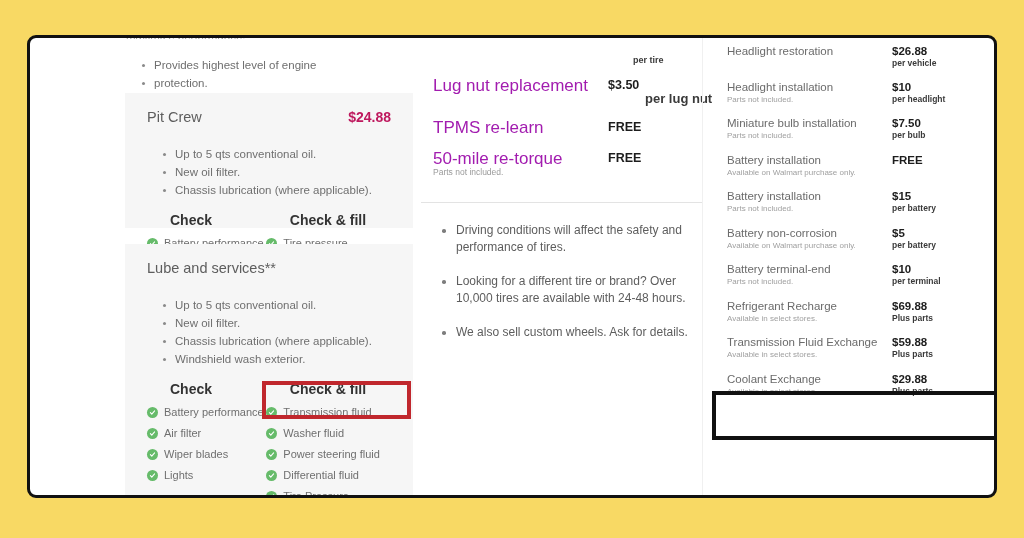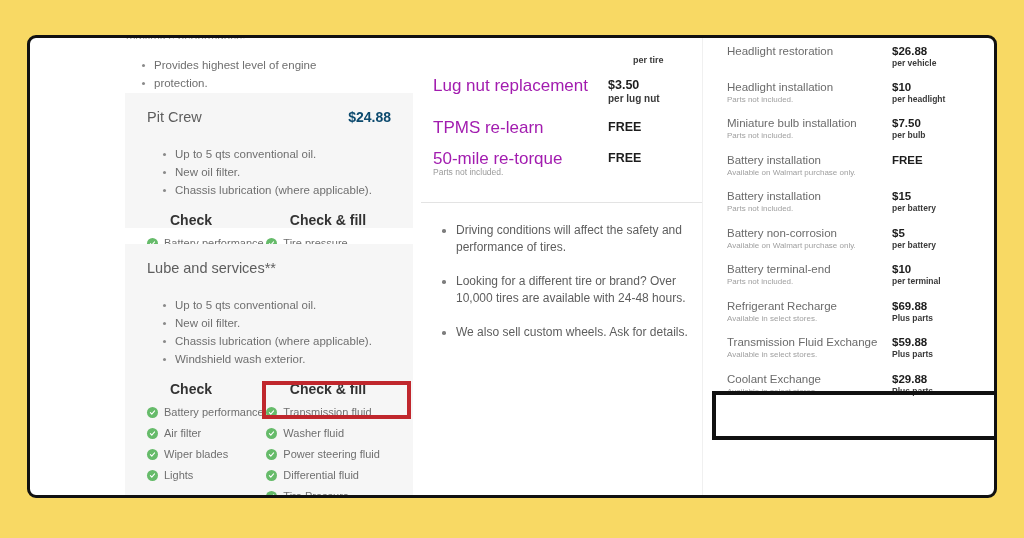--- a/index.html
+++ b/index.html
@@ -42,21 +42,21 @@
     background:#F6F6F6;
   }
   #panel-pit{top:55px;height:135px;}
   #panel-lube{top:206px;height:259px;}
 
   .panel-head{
     position:relative;padding:16px 22px 0 22px;
     display:flex;justify-content:space-between;align-items:baseline;
   }
   .panel-title{font-size:14.5px;color:#5d5d5d;font-weight:400;}
-  .panel-price{font-size:14px;color:#0c4a6e;font-weight:bold;}
+  .panel-price{font-size:14px;color:#be185d;font-weight:bold;}
 
   .panel-bullets{padding:10px 22px 0 22px;}
 
   .colhead{
     display:flex;padding:0 22px;margin-top:14px;
   }
   .colhead .h{font-size:14px;font-weight:bold;color:#333;margin-left:23px;}
   .col-a{width:134px;}
   .col-b{width:140px;}
 
@@ -82,21 +82,21 @@
 
   .pricerow{
     display:flex;justify-content:space-between;align-items:flex-start;
     margin-bottom:16px;
   }
   .pr-left{width:165px;}
   .pr-name{font-size:17px;color:#a21caf;line-height:15px;}
   .pr-note{font-size:8.5px;color:#9a9a9a;line-height:11px;margin-top:1px;}
   .pr-right{width:105px;text-align:left;}
   .pr-price{font-size:12.5px;color:#1d1d1d;font-weight:bold;line-height:15px;}
-  .pr-unit{font-size:10px;color:#3a3a3a;font-weight:bold;line-height:11px;}
+  .pr-unit{font-size:13px;color:#3a3a3a;font-weight:bold;line-height:11px;margin-left:37px;}
 
   .toptail{position:absolute;left:200px;top:5px;font-size:9px;color:#3a3a3a;font-weight:bold;}
 
   .mid-list{position:absolute;left:0;top:28px;width:280px;}
 
   .divider{
     position:absolute;left:-12px;top:152px;width:282px;height:1px;background:#E3E3E3;
   }
 
   .mid-notes{position:absolute;left:6px;top:172px;width:272px;}

